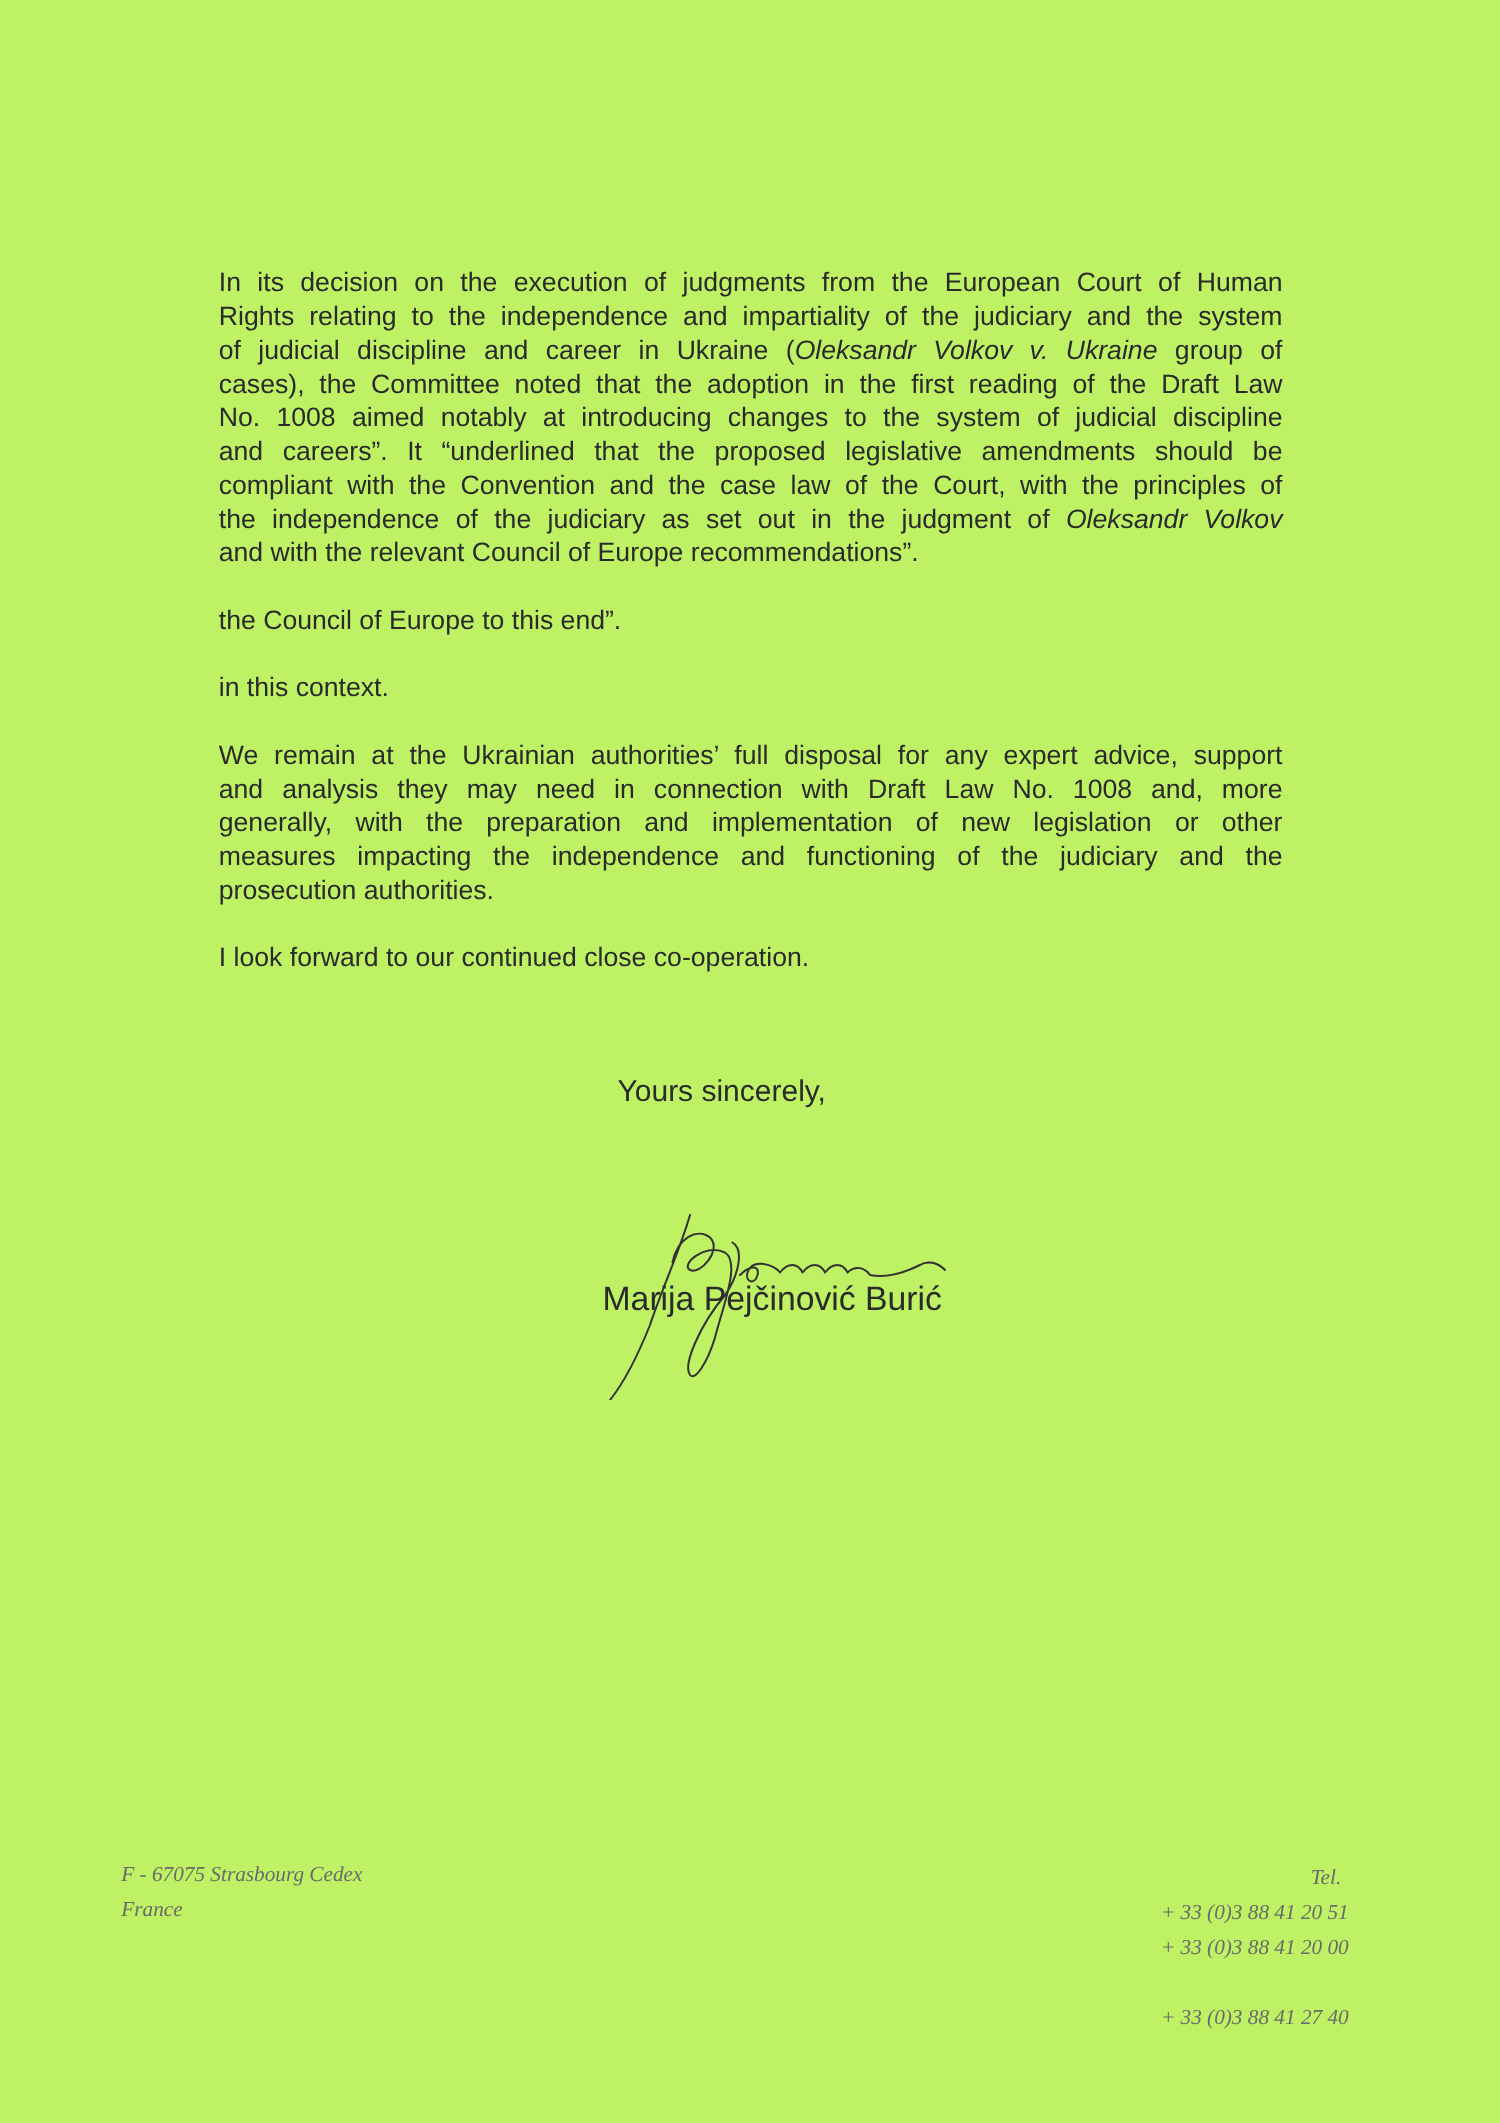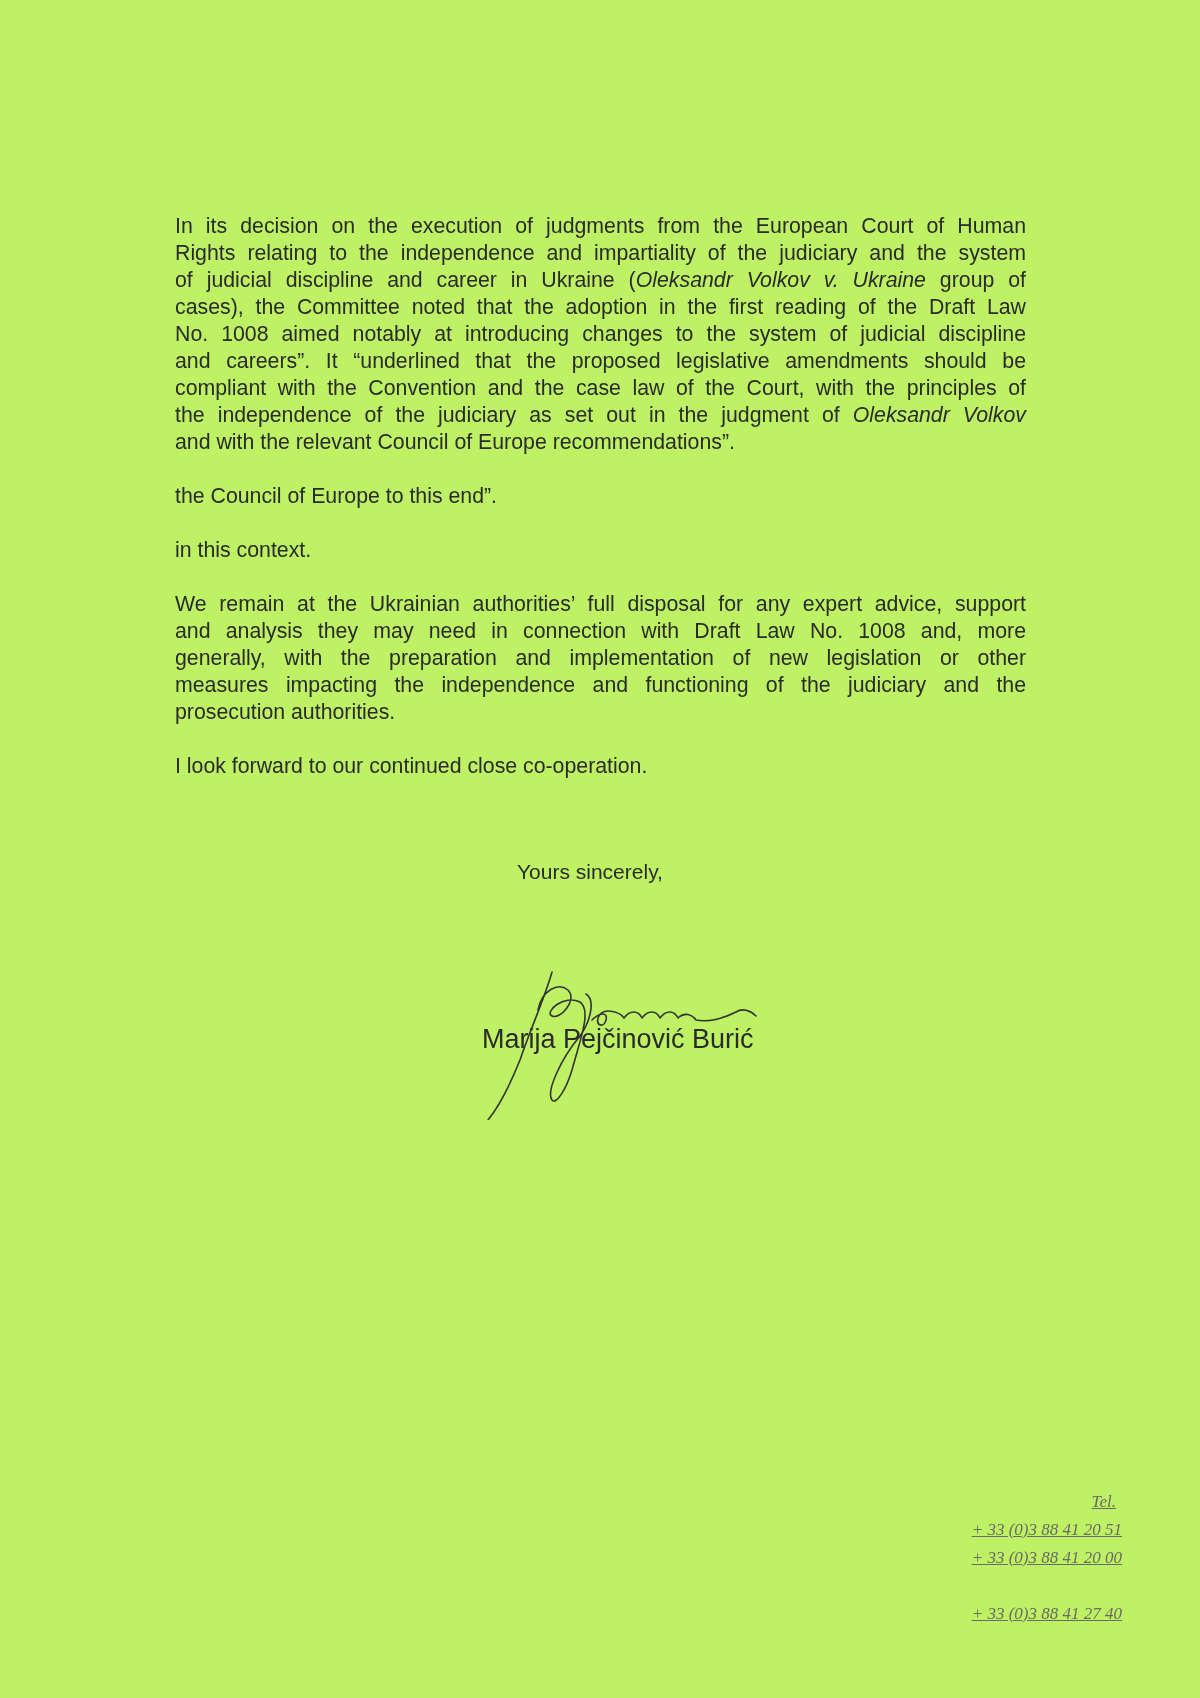--- a/index.html
+++ b/index.html
@@ -8,34 +8,34 @@
   .body-text {
     position: absolute; left: 175px; top: 213px; width: 851px;
     font-family: "Liberation Sans", sans-serif; font-size: 21.3px; line-height: 27px;
     color: #2a2a2a; text-align: justify;
   }
   .para { margin: 0 0 27px 0; }
   .para .l { display: block; text-align: justify; text-align-last: justify; white-space: nowrap; }
   .para .l.last { text-align-last: left; }
   em { font-style: italic; }
   .closing {
-    position: absolute; left: 517px; top: 860px;
-    font-family: "Liberation Sans", sans-serif; font-size: 21px; color: #2a2a2a;
+    position: absolute; left: 494px; top: 860px;
+    font-family: "Liberation Sans", sans-serif; font-size: 24px; color: #2a2a2a;
   }
   .signatory {
     position: absolute; left: 482px; top: 1024px;
     font-family: "Liberation Sans", sans-serif; font-size: 27px; color: #2a2a2a;
   }
   .signature { position: absolute; left: 480px; top: 960px; width: 290px; height: 160px; }
   .footer {
     font-family: "Liberation Serif", serif; font-style: italic; color: #6a6a6a; font-size: 17px;
     position: absolute; line-height: 28px;
   }
   .footer-left { left: 97px; top: 1486px; }
-  .footer-right { left: 872px; top: 1488px; text-align: right; width: 250px; text-decoration: underline; }
+  .footer-right { left: 829px; top: 1488px; text-align: right; width: 250px; }
   .footer-right .fax { margin-top: 28px; }
   .footer-right span { display: block; white-space: nowrap; }
   .prefix { margin-right: 6px; }
 </style>
 </head>
 <body>
 
 <div class="page">
 
   <div class="body-text">
@@ -76,20 +76,24 @@
   <div class="closing">Yours sincerely,</div>
 
   <svg class="signature" viewBox="0 0 290 160" fill="none" stroke="#333" stroke-width="1.6" stroke-linecap="round" stroke-linejoin="round">
     <path d="M72 12 C64 40 50 70 40 100 C30 125 20 145 8 160"></path>
     <path d="M58 50 C62 30 78 22 88 30 C98 40 80 60 72 56 C64 52 84 34 100 42 C112 50 100 80 92 110 C86 130 76 145 72 140 C66 132 80 100 100 76 C110 62 116 40 106 34"></path>
     <path d="M112 60 C120 52 128 52 126 60 C124 68 116 66 118 58 C122 46 140 52 144 58 C150 50 158 50 162 58 C168 50 176 50 180 58 C186 50 194 50 198 58 C204 52 212 54 216 60 C226 62 240 60 256 52 C262 48 270 50 276 56"></path>
   </svg>
 
   <div class="signatory">Marija Pejčinović Burić</div>
 
+  <div class="footer footer-left">
+    <div>F - 67075 Strasbourg Cedex</div>
+    <div>France</div>
+  </div>
 
   <div class="footer footer-right">
     <div class="tel">
       <span><span class="prefix">Tel.</span><span style="display:inline">+ 33 (0)3 88 41 20 51</span></span>
       <span>+ 33 (0)3 88 41 20 00</span>
     </div>
     <div class="fax">
       <span>+ 33 (0)3 88 41 27 40</span>
     </div>
   </div>

